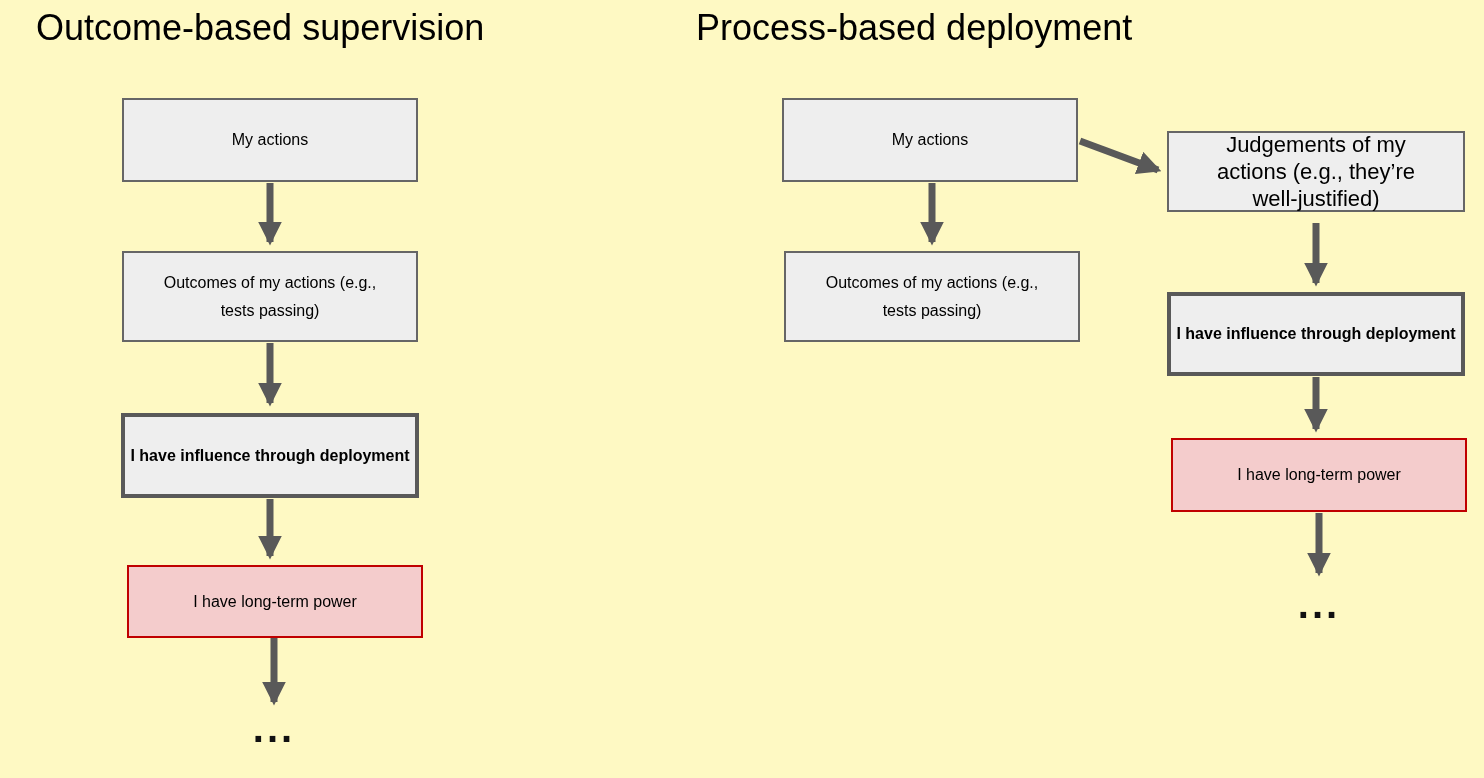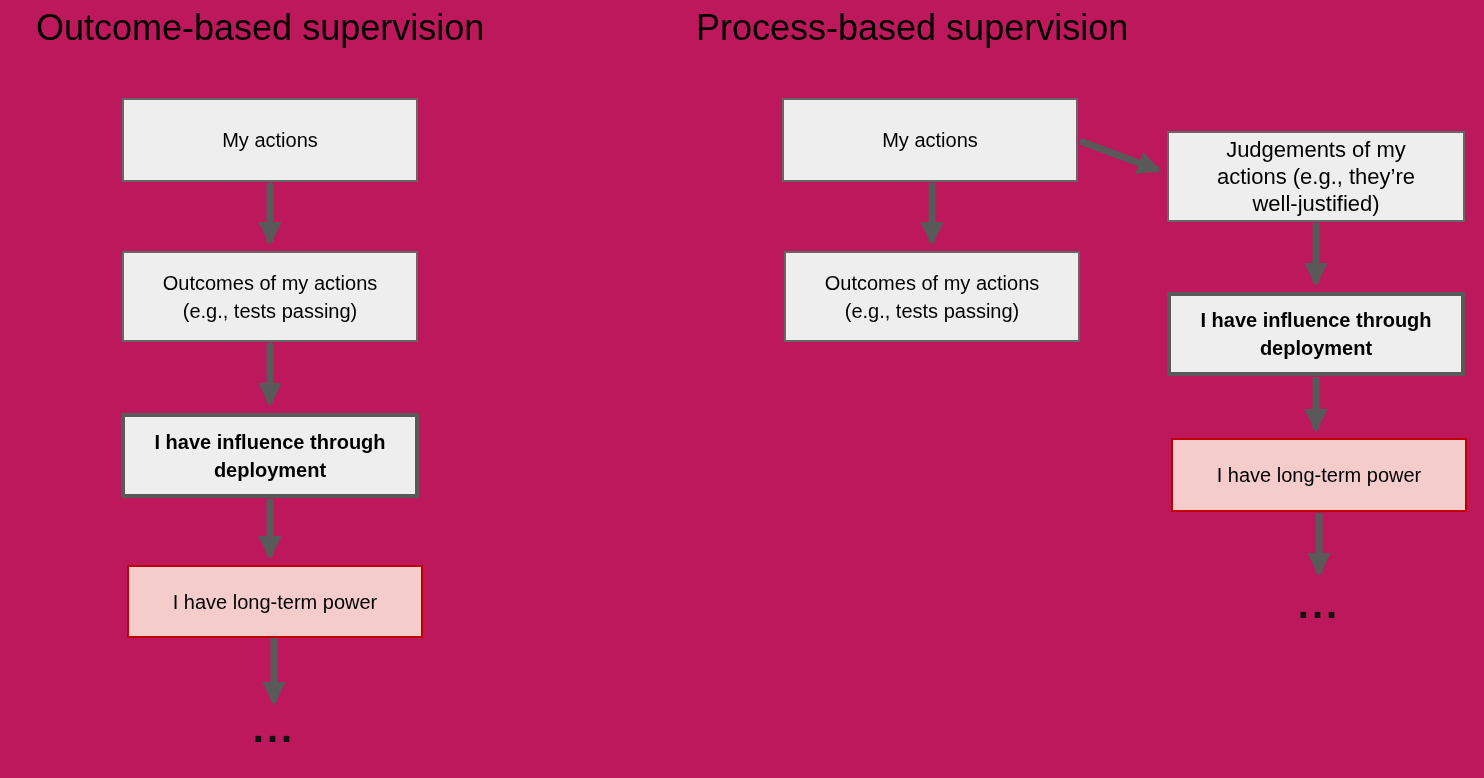--- a/index.html
+++ b/index.html
@@ -4,21 +4,21 @@
 <style>
   html, body {
     margin: 0;
     padding: 0;
     background: #ffffff;
   }
   #canvas {
     position: relative;
     width: 1484px;
     height: 778px;
-    background: #be185d;
+    background: #fef9c3;
     font-family: "Liberation Sans", sans-serif;
     color: #000000;
     overflow: hidden;
   }
   .title {
     position: absolute;
     font-size: 36px;
     line-height: 44px;
     font-weight: 400;
     color: #000000;
@@ -37,21 +37,21 @@
   }
   .node {
     position: absolute;
     box-sizing: border-box;
     background: var(--node-fill, #eeeeee);
     border: 2px solid var(--node-border, #666666);
     display: flex;
     align-items: center;
     justify-content: center;
     text-align: center;
-    font-size: 20px;
+    font-size: 16px;
     line-height: 28px;
     padding: 0 36px;
   }
   .node.bold {
     border: 4px solid var(--emphasis-border, #595959);
     font-weight: bold;
     padding: 0 4px;
   }
   .node.danger {
     background: var(--danger-fill, #f4cccc);
@@ -110,31 +110,31 @@
     </div>
 
     <div class="node danger" style="left:127px; top:565px; width:296px; height:73px;">
       <span>I have long-term power</span>
     </div>
 
     <div class="ellipsis" style="left:214px; top:708px;">...</div>
   </div>
 
   <div>
-    <div class="title" style="left:696px; top:6px;">Process-based supervision</div>
+    <div class="title" style="left:696px; top:6px;">Process-based deployment</div>
 
     <div class="node" style="left:782px; top:98px; width:296px; height:84px;">
       <span>My actions</span>
     </div>
 
     <div class="node" style="left:784px; top:251px; width:296px; height:91px;">
       <span>Outcomes of my actions (e.g., tests passing)</span>
     </div>
 
-    <div class="node" style="left:1167px; top:131px; width:298px; height:91px; font-size:22px; line-height:27px; padding:0 26px;">
+    <div class="node" style="left:1167px; top:131px; width:298px; height:81px; font-size:22px; line-height:27px; padding:0 26px;">
       <span>Judgements of my actions (e.g., they’re well-justified)</span>
     </div>
 
     <div class="node bold" style="left:1167px; top:292px; width:298px; height:84px;">
       <span>I have influence through deployment</span>
     </div>
 
     <div class="node danger" style="left:1171px; top:438px; width:296px; height:74px;">
       <span>I have long-term power</span>
     </div>

